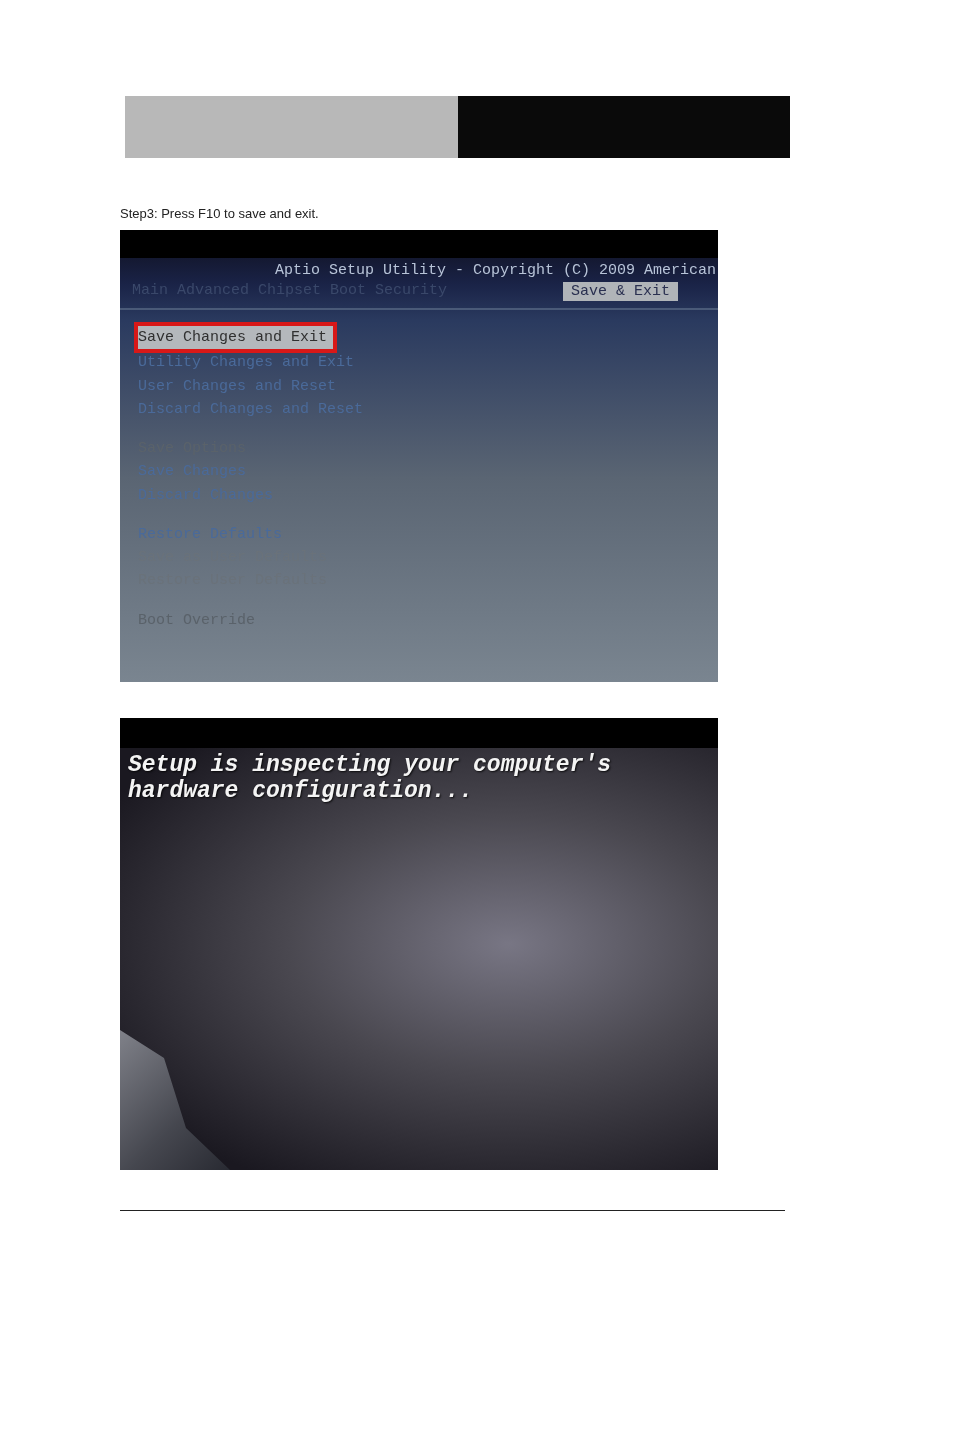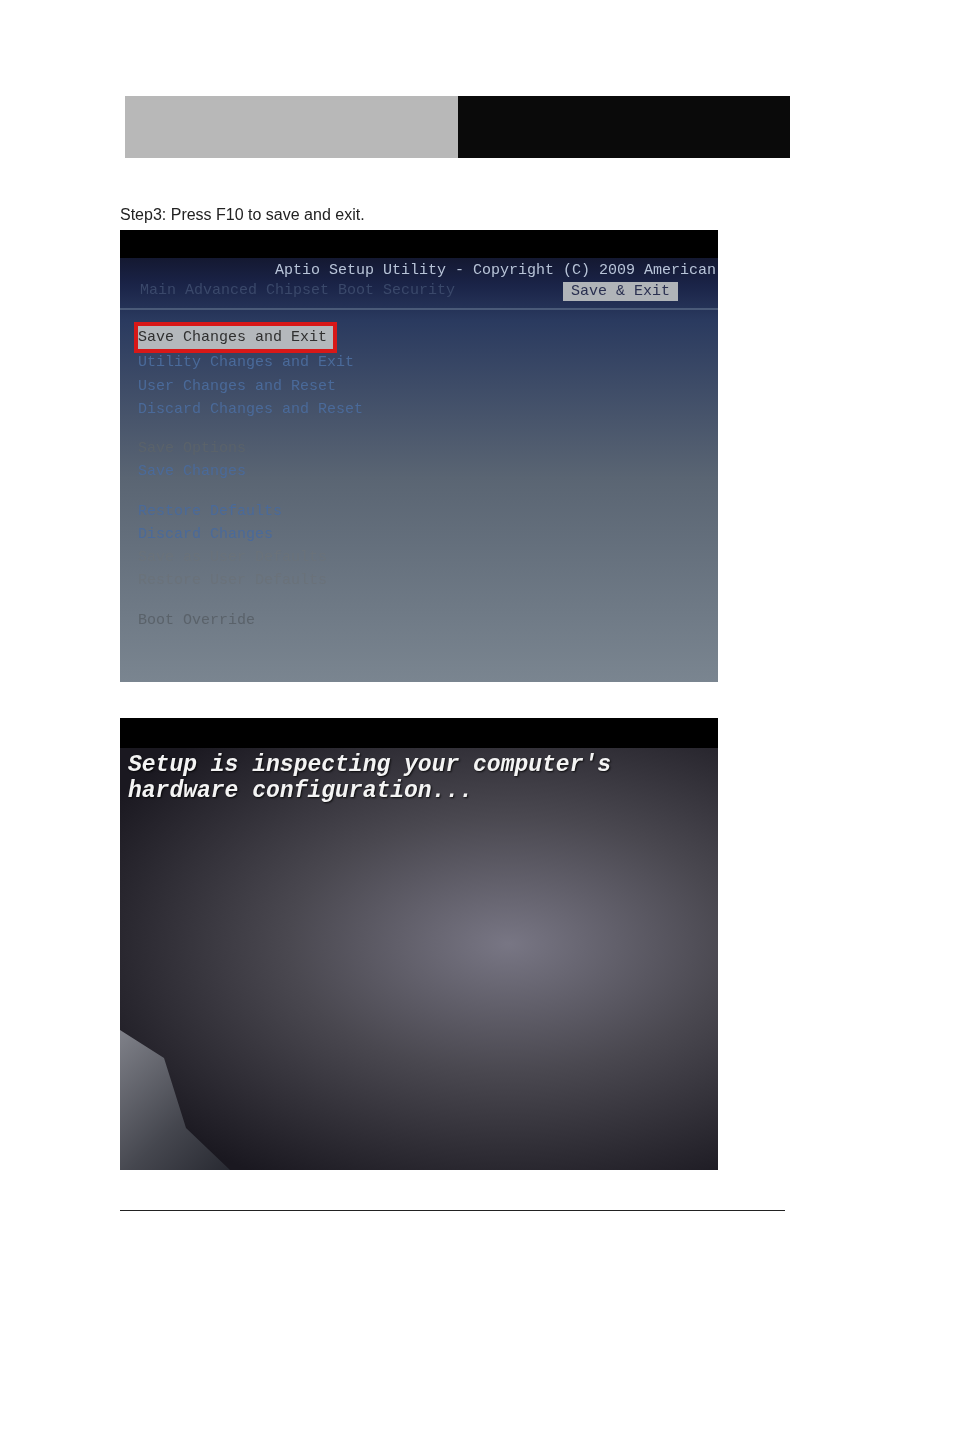--- a/index.html
+++ b/index.html
@@ -23,21 +23,21 @@
     background: #b8b8b8;
   }
   .header-right {
     width: 50%;
     background: #0a0a0a;
   }
   .step-text {
     position: absolute;
     top: 206px;
     left: 120px;
-    font-size: 16px;
+    font-size: 13px;
     color: #222;
     font-family: Arial, sans-serif;
   }
   
   .bios-screen {
     position: absolute;
     top: 230px;
     left: 120px;
     width: 598px;
     height: 452px;
@@ -54,21 +54,21 @@
     color: #b8c4d8;
     text-align: right;
     padding-right: 2px;
     padding-top: 4px;
     height: 24px;
   }
   .bios-tabs {
     font-family: 'Courier New', monospace;
     font-size: 15px;
     color: #3a486a;
-    padding-left: 20px;
+    padding-left: 12px;
     height: 24px;
     position: relative;
   }
   .bios-tab-active {
     background: #b0b4b8;
     color: #2a3050;
     padding: 1px 8px;
     position: absolute;
     right: 40px;
   }
@@ -156,22 +156,22 @@
     <span class="bios-tab-active">Save &amp; Exit</span>
   </div>
   <div class="bios-divider"></div>
   <div class="bios-menu">
     <div class="menu-item highlighted">Save Changes and Exit</div>
     <div class="menu-item">Utility Changes and Exit</div>
     <div class="menu-item">User Changes and Reset</div>
     <div class="menu-item">Discard Changes and Reset</div>
     <div class="menu-header">Save Options</div>
     <div class="menu-item">Save Changes</div>
+    <div class="menu-item">Discard Changes</div>
     <div class="menu-item" style="margin-top:16px">Restore Defaults</div>
-    <div class="menu-item">Discard Changes</div>
     <div class="menu-item gray">Save as User Defaults</div>
     <div class="menu-item gray">Restore User Defaults</div>
     <div class="menu-header">Boot Override</div>
   </div>
 </div>
 
 <div class="setup-screen">
   <div class="setup-black-top"></div>
   <div class="setup-text">Setup is inspecting your computer's hardware configuration...</div>
   <div class="setup-bottom-left"></div>

